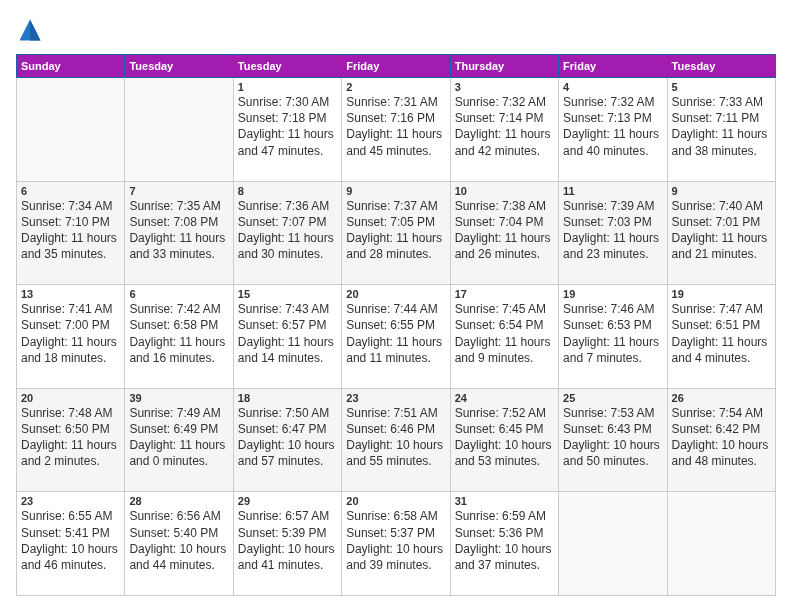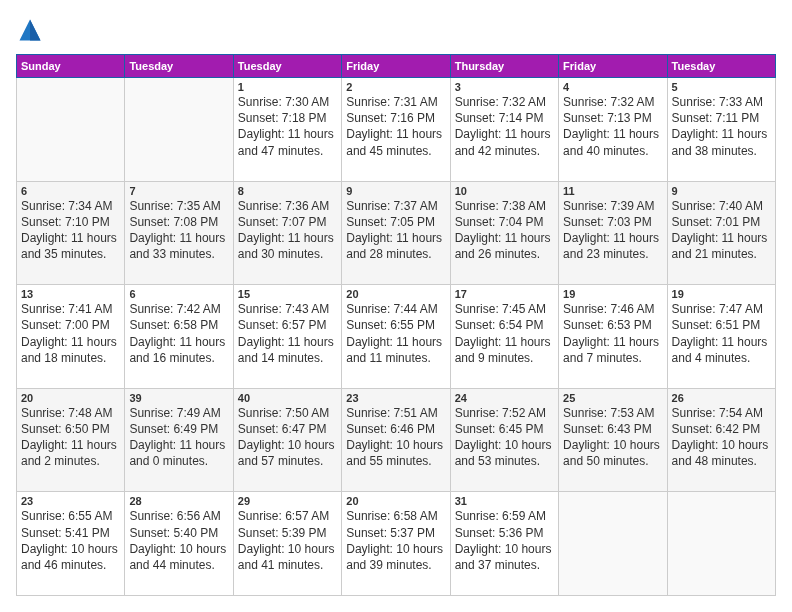--- a/index.html
+++ b/index.html
@@ -218,21 +218,21 @@
         <tr class="row-alt">
           <td>
             <span class="day-number">20</span>
             <div class="day-info">Sunrise: 7:48 AM<br>Sunset: 6:50 PM<br>Daylight: 11 hours and 2 minutes.</div>
           </td>
           <td>
             <span class="day-number">39</span>
             <div class="day-info">Sunrise: 7:49 AM<br>Sunset: 6:49 PM<br>Daylight: 11 hours and 0 minutes.</div>
           </td>
           <td>
-            <span class="day-number">40</span>
+            <span class="day-number">18</span>
             <div class="day-info">Sunrise: 7:50 AM<br>Sunset: 6:47 PM<br>Daylight: 10 hours and 57 minutes.</div>
           </td>
           <td>
             <span class="day-number">23</span>
             <div class="day-info">Sunrise: 7:51 AM<br>Sunset: 6:46 PM<br>Daylight: 10 hours and 55 minutes.</div>
           </td>
           <td>
             <span class="day-number">24</span>
             <div class="day-info">Sunrise: 7:52 AM<br>Sunset: 6:45 PM<br>Daylight: 10 hours and 53 minutes.</div>
           </td>

